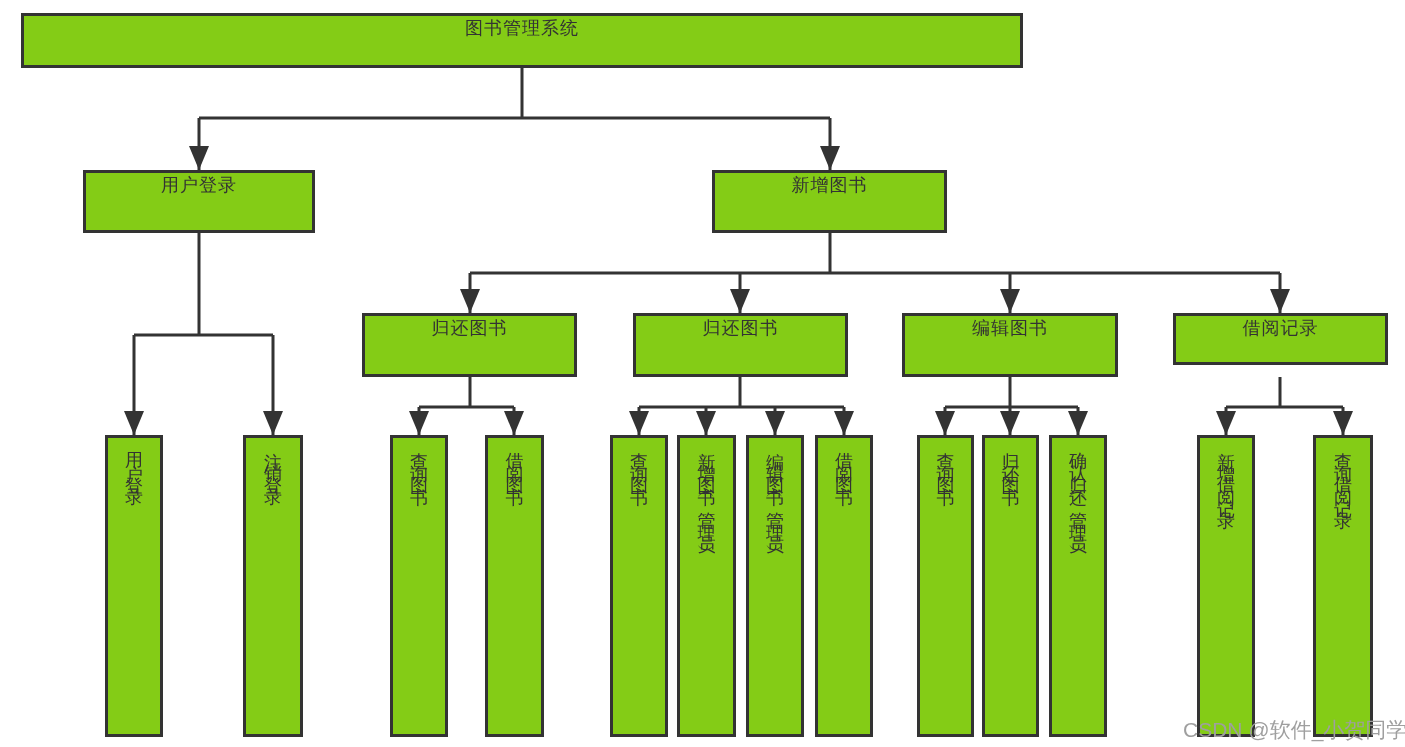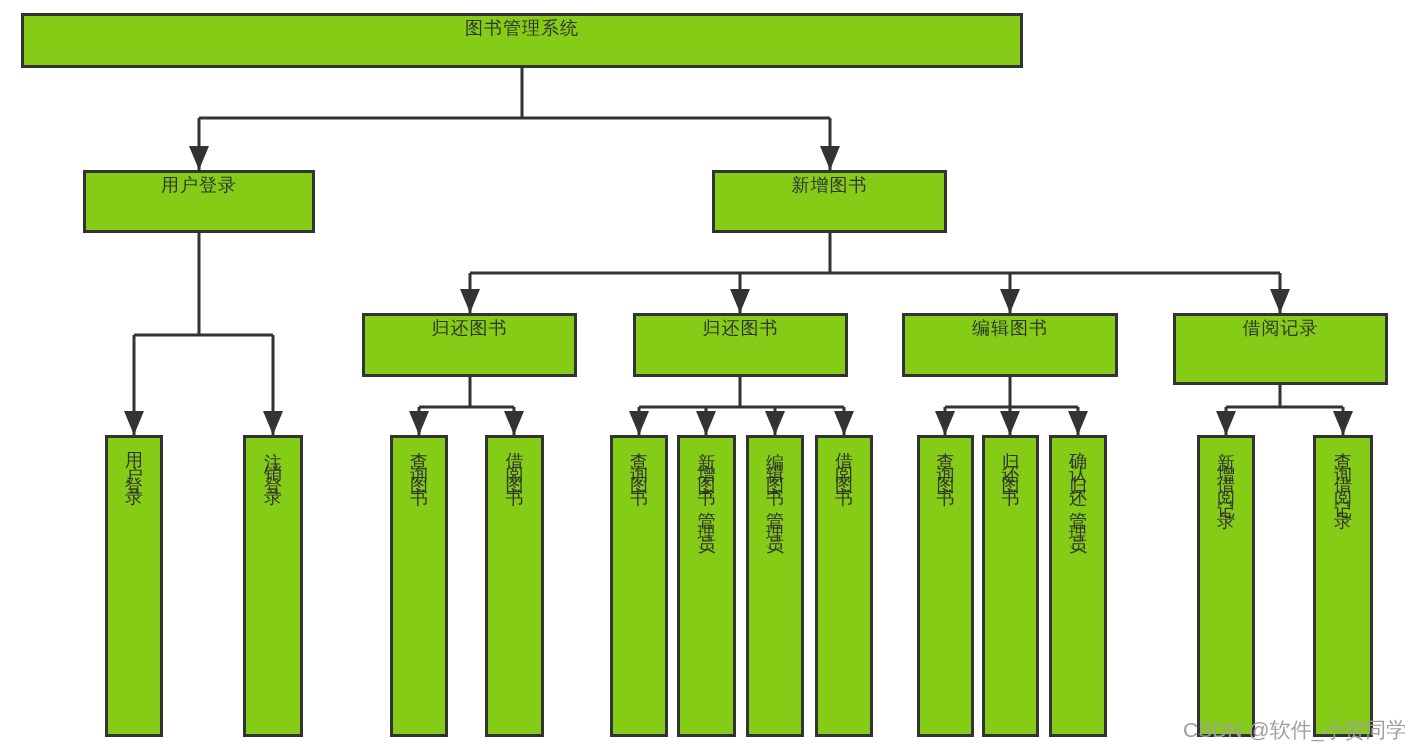--- a/index.html
+++ b/index.html
@@ -113,21 +113,21 @@
 
   <div class="node" style="left:362px; top:313px; width:215px; height:64px;">
     <span>归还图书</span>
   </div>
   <div class="node" style="left:633px; top:313px; width:215px; height:64px;">
     <span>归还图书</span>
   </div>
   <div class="node" style="left:902px; top:313px; width:216px; height:64px;">
     <span>编辑图书</span>
   </div>
-  <div class="node" style="left:1173px; top:313px; width:215px; height:72px;">
+  <div class="node" style="left:1173px; top:313px; width:215px; height:52px;">
     <span>借阅记录</span>
   </div>
 
   <div class="node leaf" style="left:105px; top:435px; width:58px; height:302px;">
     <span>用户登录</span>
   </div>
   <div class="node leaf" style="left:243px; top:435px; width:60px; height:302px;">
     <span>注销登录</span>
   </div>
 

